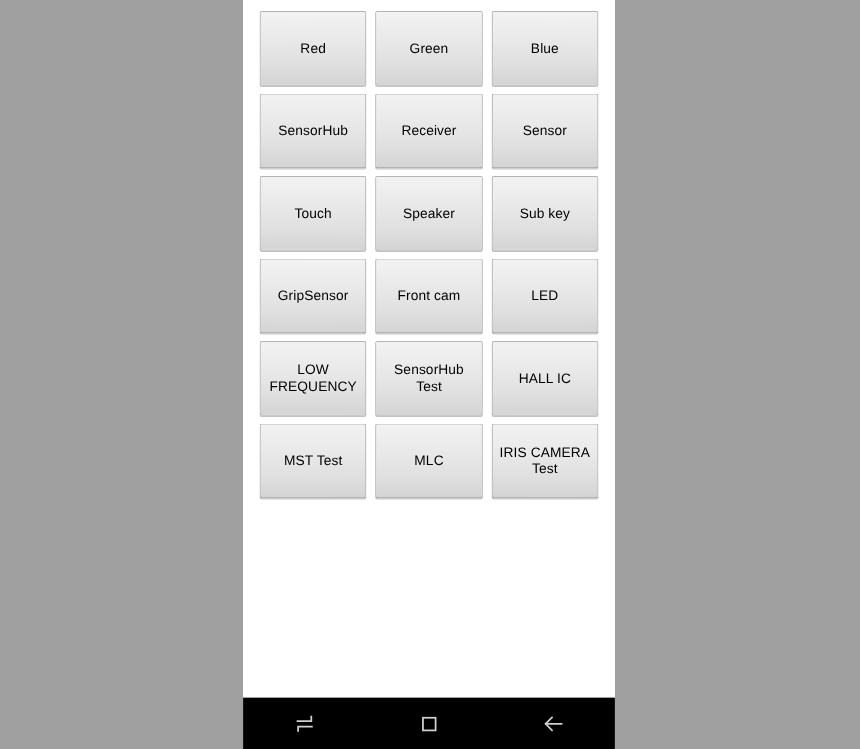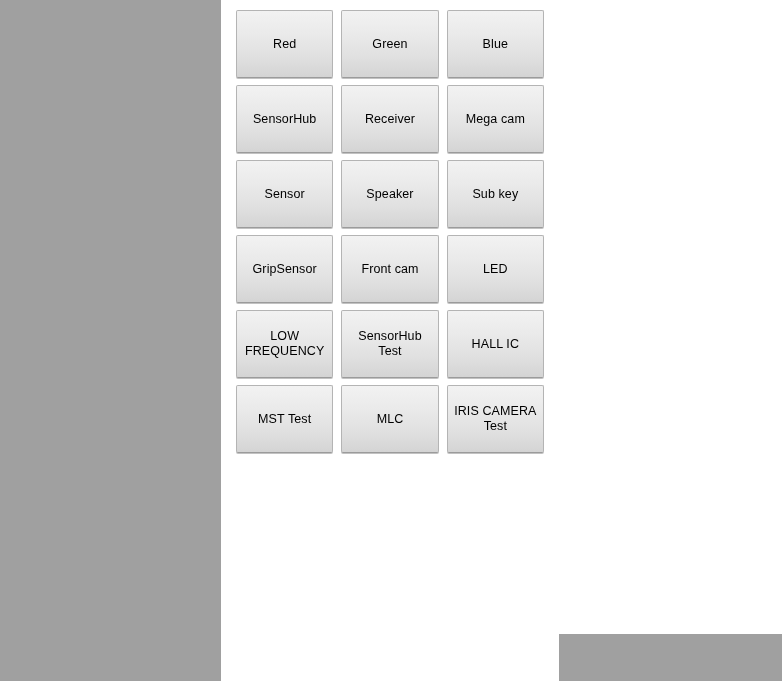--- a/index.html
+++ b/index.html
@@ -24,21 +24,21 @@
 
   
   #device-viewport {
     position: absolute;
     left: 221px;
     top: 0;
     width: 338px;
     height: 681px;
     background: #ffffff;
     display: flex;
-    flex-direction: row;
+    flex-direction: column;
     box-sizing: border-box;
   }
 
   #app-content {
     position: relative;
     flex: 0 0 634px;
     height: 634px;
     background: #ffffff;
     box-sizing: border-box;
     overflow: hidden;
@@ -146,24 +146,24 @@
         </div>
 
         <div class="grid-button">
           <span class="btn-label">SensorHub</span>
         </div>
         <div class="grid-button">
           <span class="btn-label">Receiver</span>
         </div>
 
         <div class="grid-button">
-          <span class="btn-label">Mega cam</span>
-        </div>
-        <div class="grid-button">
           <span class="btn-label">Sensor</span>
+        </div>
+        <div class="grid-button">
+          <span class="btn-label">Touch</span>
         </div>
 
         <div class="grid-button">
           <span class="btn-label">Speaker</span>
         </div>
         <div class="grid-button">
           <span class="btn-label">Sub key</span>
         </div>
 
         <div class="grid-button">

